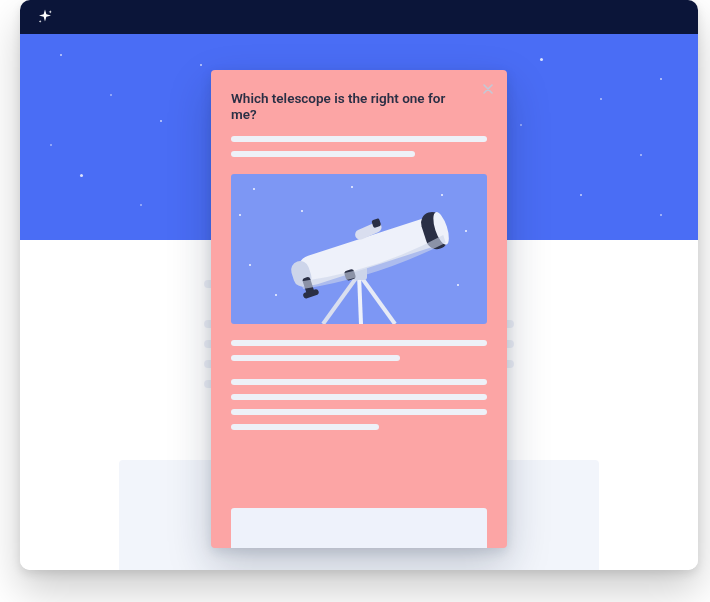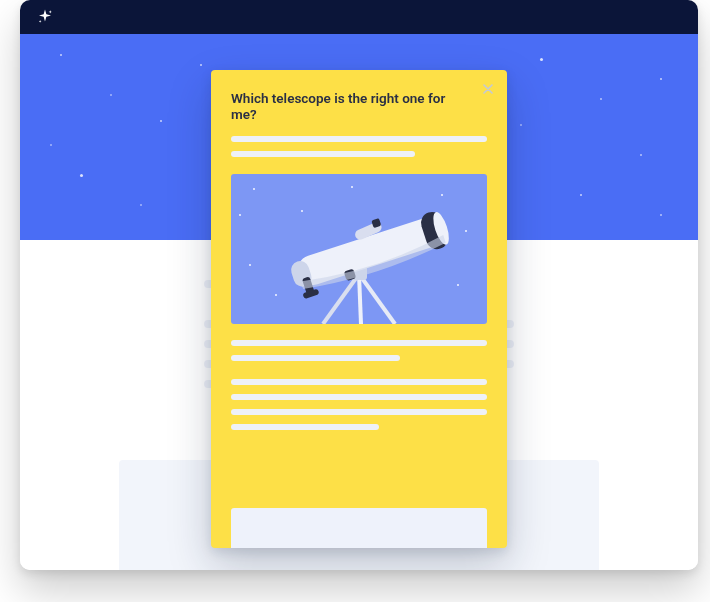--- a/index.html
+++ b/index.html
@@ -54,21 +54,21 @@
     position: absolute; left: 50%; transform: translateX(-50%);
     bottom: 0; width: 480px; height: 110px;
     background: #f2f5fb; border-radius: 4px 4px 0 0;
   }
 
   
   .modal {
     position: absolute; left: 50%; transform: translateX(-50%);
     top: 70px;
     width: 296px;
-    background: #fde047;
+    background: #fca5a5;
     border-radius: 4px;
     box-shadow: 0 18px 44px rgba(20,30,60,0.22), 0 4px 12px rgba(20,30,60,0.12);
     padding: 20px 20px 0 20px;
     display: flex; flex-direction: column;
     height: 478px;
     overflow: hidden;
   }
   .modal .close {
     position: absolute; top: 10px; right: 10px;
     width: 18px; height: 18px;

